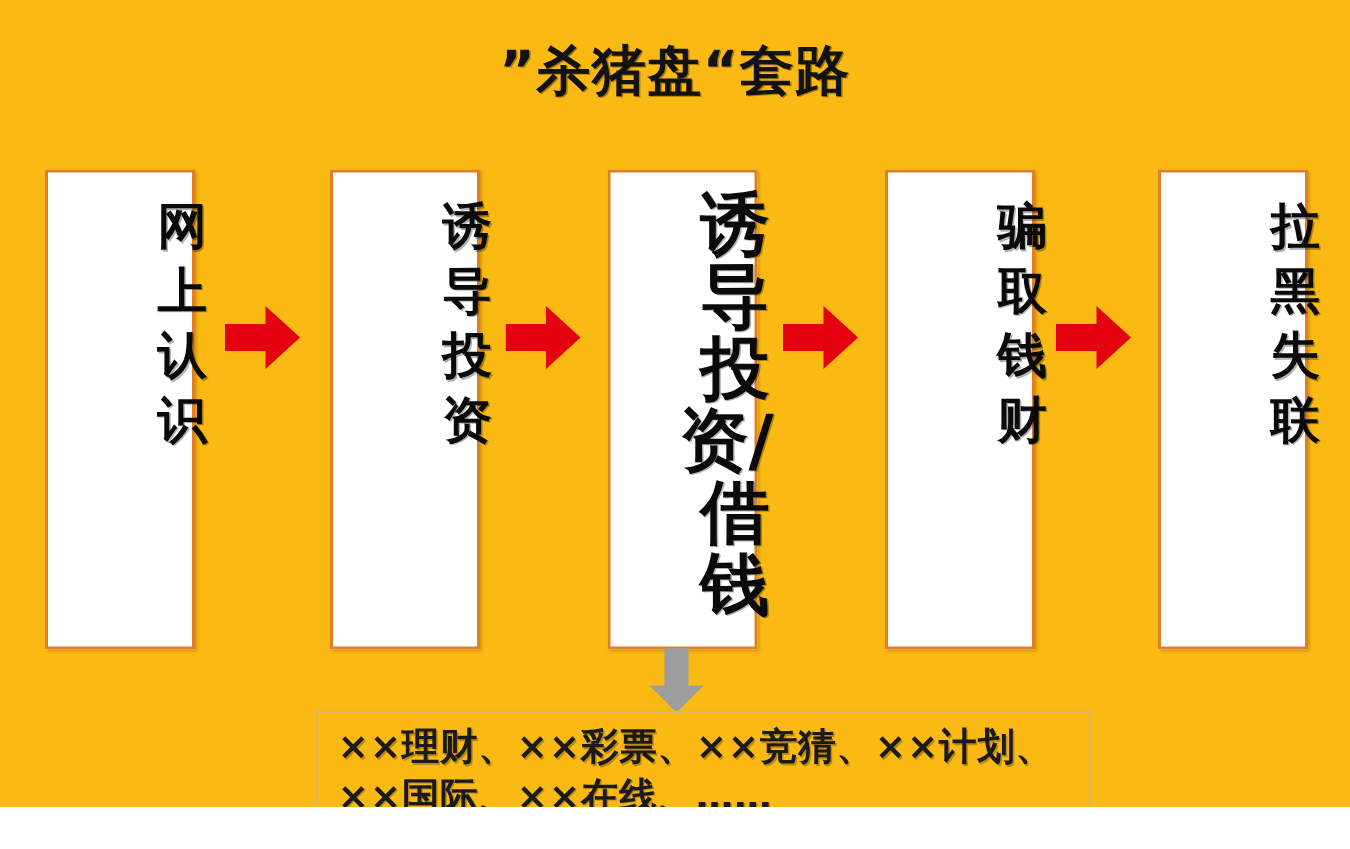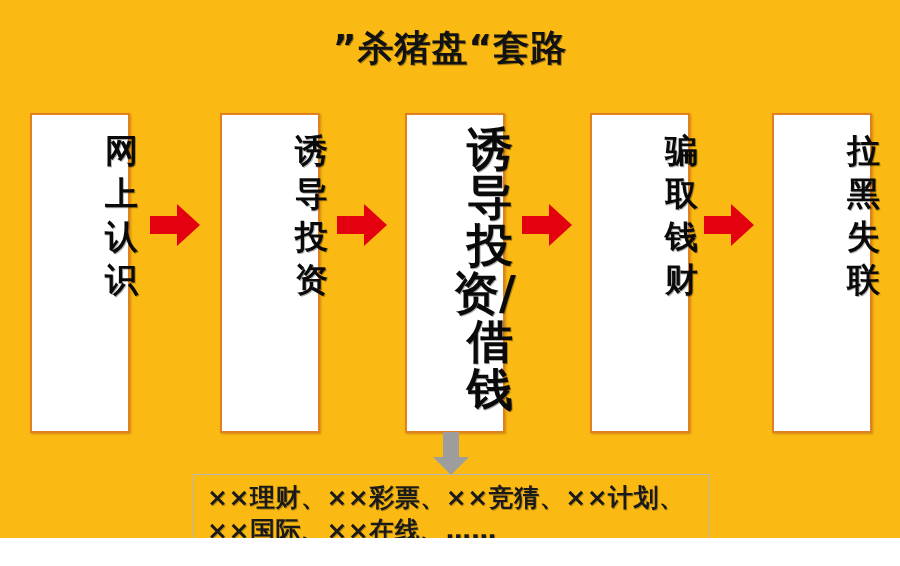--- a/index.html
+++ b/index.html
@@ -93,21 +93,21 @@
     position: absolute;
     left: 432px;
     top: 432px;
     width: 38px;
     height: 44px;
   }
 
   
   #caption-box {
     position: absolute;
-    left: 193px;
+    left: 211px;
     top: 474px;
     width: 516px;
     height: 74px;
     border: 1px solid #B7B7B7;
     box-sizing: border-box;
     background: transparent;
   }
   #caption-text {
     position: absolute;
     left: 13px;

